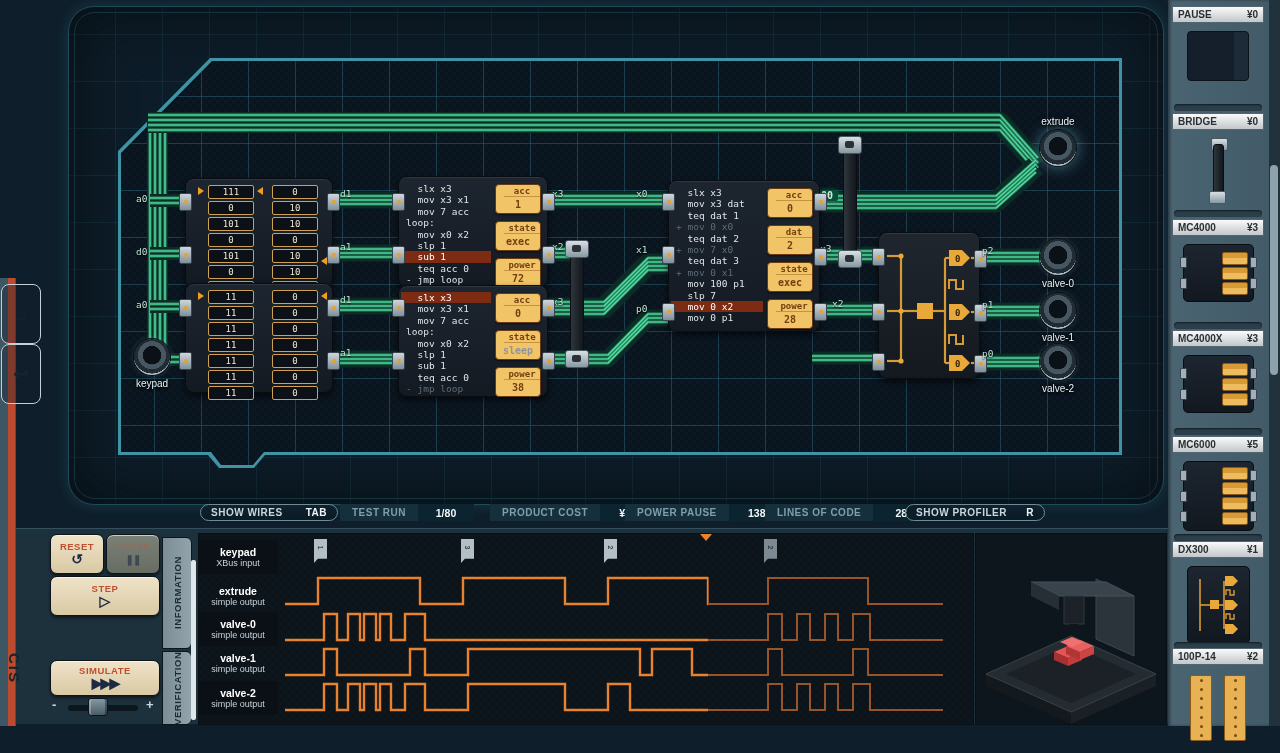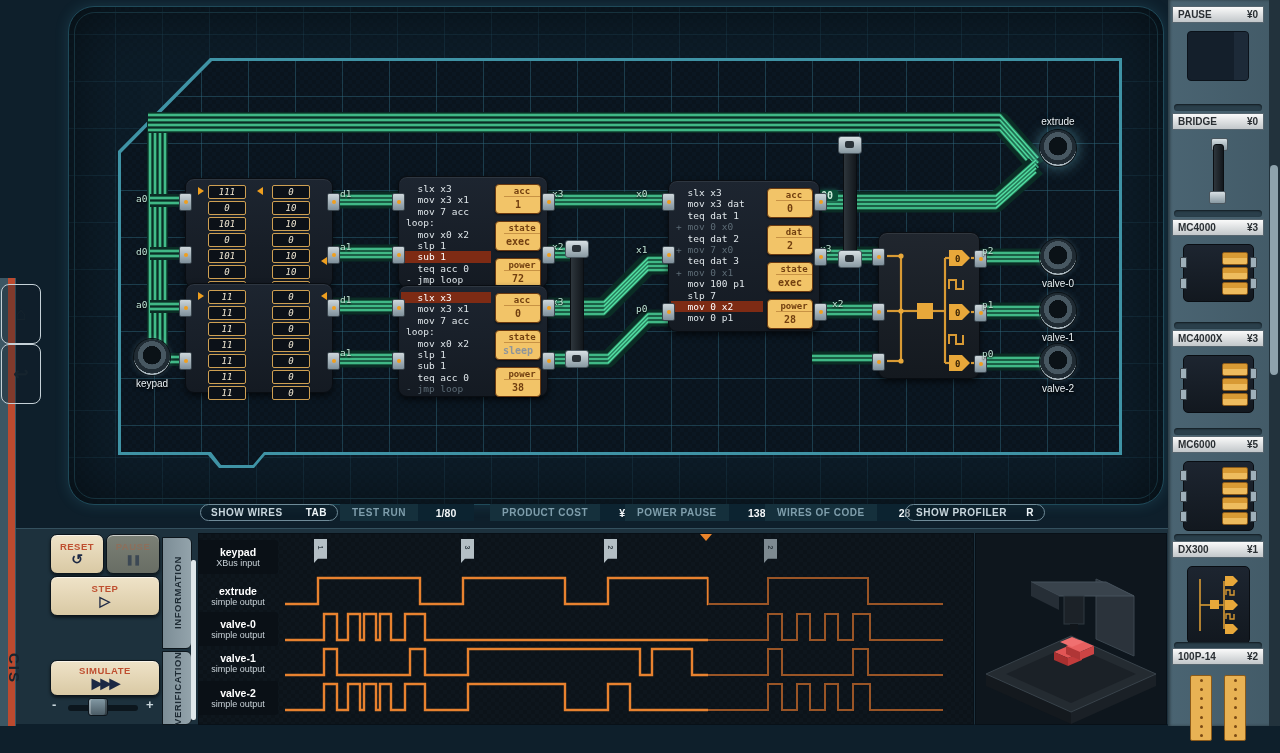--- a/index.html
+++ b/index.html
@@ -42,21 +42,21 @@
   .code .hl{background:#7e2b14;color:#fff;margin-left:-5px;padding-left:5px;margin-right:-2px;}
   .code .dim{color:#5d6c76;}
   .badges{position:absolute;top:7px;right:6px;width:46px;}
   .badge{background:#f2c468;border:1px solid #6b3a10;border-radius:4px;margin-bottom:7px;overflow:hidden;
     box-shadow:0 1px 2px rgba(0,0,0,.5);}
   .badge .bk{font-size:9px;font-weight:bold;color:#713f10;text-align:center;padding-top:1px;
     border-bottom:1px solid #c79244;font-family:"DejaVu Sans Mono",monospace;margin-left:8px;}
   .badge .bv{font-size:10px;font-weight:bold;color:#713f10;text-align:center;padding:2px 0 3px;
     font-family:"DejaVu Sans Mono",monospace;}
   .badge .bv.dimv{color:#8e959b;}
-  .memcol{position:absolute;top:6px;width:38px;font-style:italic;}
+  .memcol{position:absolute;top:6px;width:46px;}
   .memcell{height:12px;margin-bottom:2px;border:1px solid #cfa052;border-radius:2px;background:#0c1118;
     color:#f0e7d2;font-family:"DejaVu Sans Mono",monospace;font-size:9px;line-height:12px;text-align:center;}
   .arr{position:absolute;width:0;height:0;border-top:4px solid transparent;border-bottom:4px solid transparent;}
   .arr.r{border-left:6px solid #ef9f1f;}
   .arr.l{border-right:6px solid #ef9f1f;}
 
   
   .port{position:absolute;width:36px;height:36px;border-radius:50%;
     background:radial-gradient(circle at 50% 45%, #0b1217 0 34%, #475761 35% 52%, #202b33 53% 68%, #aebbc2 69% 84%, #5b6a73 85% 100%);
     box-shadow:0 0 0 1px #0a1014,0 0 6px rgba(160,220,235,.25);}
@@ -589,21 +589,21 @@
   </div>
   <div class="sb-stat" style="left:490px;">
     <span class="sb-l">PRODUCT COST</span>
     <span class="sb-v">¥16</span>
   </div>
   <div class="sb-stat" style="left:625px;">
     <span class="sb-l">POWER PAUSE</span>
     <span class="sb-v">138</span>
   </div>
   <div class="sb-stat" style="left:765px;">
-    <span class="sb-l">WIRES OF CODE</span>
+    <span class="sb-l">LINES OF CODE</span>
     <span class="sb-v">28</span>
   </div>
   <div class="sb-pill" style="left:905px;width:118px;">
     <span>SHOW PROFILER</span>
     <span class="sb-key">R</span>
   </div>
 
   <div id="bottom-panel" class="abs"></div>
 
   <div class="ctl" style="left:50px;top:534px;width:52px;height:38px;">

